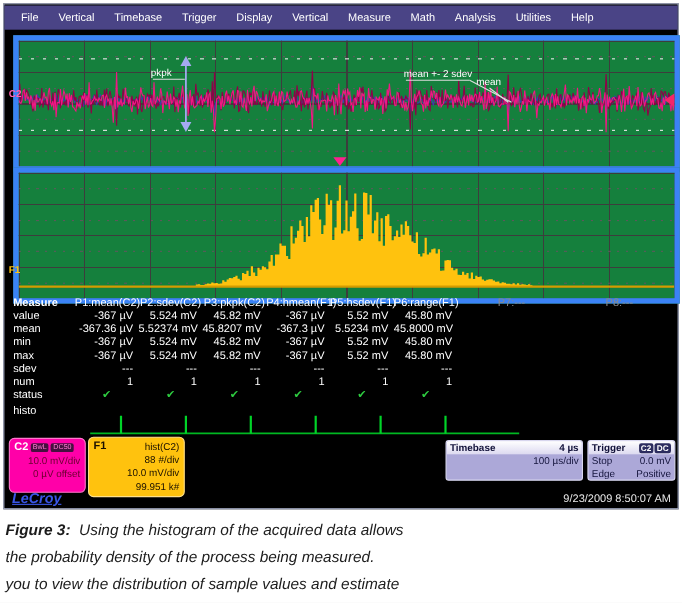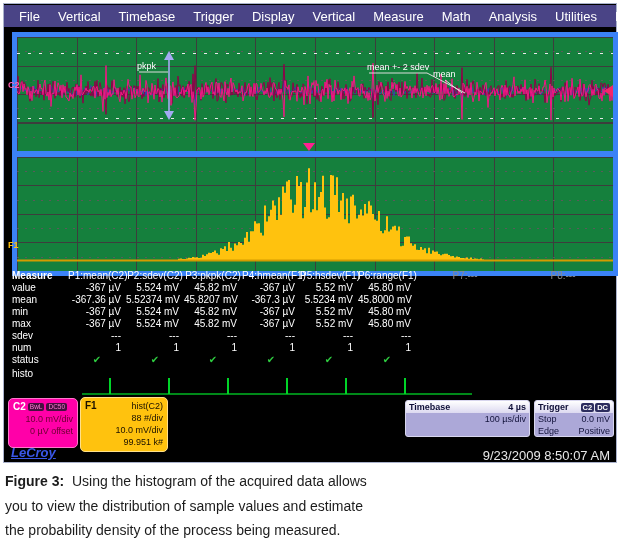--- a/index.html
+++ b/index.html
@@ -6,21 +6,21 @@
   #page{position:relative;width:620px;height:548px;background:#ffffff;overflow:hidden;
         font-family:"Liberation Sans",sans-serif;}
 
   
   #scope{position:absolute;left:3px;top:3px;width:612px;height:458px;background:#000;
          border:1px solid #aab2cc;}
 
   
   .menubar{position:absolute;left:0;top:1px;width:100%;height:22px;background:#4a4486;
            display:flex;align-items:center;padding-left:6px;box-sizing:border-box;}
-  .menu-item{color:#fff;font-size:13px;padding:0 9px;cursor:default;white-space:nowrap;}
+  .menu-item{color:#fff;font-size:10px;padding:0 9px;cursor:default;white-space:nowrap;}
 
   
   .panel{position:absolute;left:8px;width:596px;height:114px;background:#15803d;
          border:5px solid #3b82f6;box-sizing:content-box;}
   #wave-panel{top:28px;}
   #hist-panel{top:148px;}
   .gridbg{position:absolute;inset:0;
     background-image:
       repeating-linear-gradient(to right,#3d3d3d 0 1px,transparent 1px 59.6px),
       repeating-linear-gradient(to bottom,#3d3d3d 0 1px,transparent 1px 28.5px);}
@@ -78,25 +78,25 @@
   .infobox .head{display:flex;justify-content:space-between;align-items:center;
     background:linear-gradient(to bottom,#ffffff,#dcd9f0);height:12px;padding:0 3px;
     font-weight:bold;color:#101038;}
   .infobox .row{display:flex;justify-content:space-between;padding:0 3px;line-height:12px;}
   .tr-badge{background:#2c2c5e;color:#fff;font-size:7.5px;border-radius:2px;
     padding:0 2px;line-height:9px;font-weight:bold;}
 
   
   #logo{position:absolute;left:7px;top:441px;color:#3a57e8;font-weight:bold;
     font-style:italic;font-size:13px;text-decoration:underline;}
-  #stamp{position:absolute;right:6px;top:444px;color:#e8e8e8;font-size:13px;}
+  #stamp{position:absolute;right:6px;top:444px;color:#e8e8e8;font-size:10px;}
 
   
   #caption{position:absolute;left:5px;top:469px;width:470px;font-size:14px;
-    line-height:24.5px;color:#1c1c1c;}
+    line-height:24.5px;font-style:italic;color:#1c1c1c;}
   #caption .fig{font-weight:bold;}
 </style>
 </head>
 <body>
 
 <div id="page">
 
   <div id="scope">
 
     <div class="menubar">
@@ -291,16 +291,16 @@
       </div>
     </div>
 
     <div id="logo">LeCroy</div>
     <div id="stamp">9/23/2009 8:50:07 AM</div>
   </div>
 
   <div id="caption">
     <div><span class="fig">Figure 3:</span>&nbsp;
       <span>Using the histogram of the acquired data allows</span></div>
+    <div>the probability density of the process being measured.</div>
     <div>you to view the distribution of sample values and estimate</div>
-    <div>the probability density of the process being measured.</div>
   </div>
 </div>
 
 </body></html>

